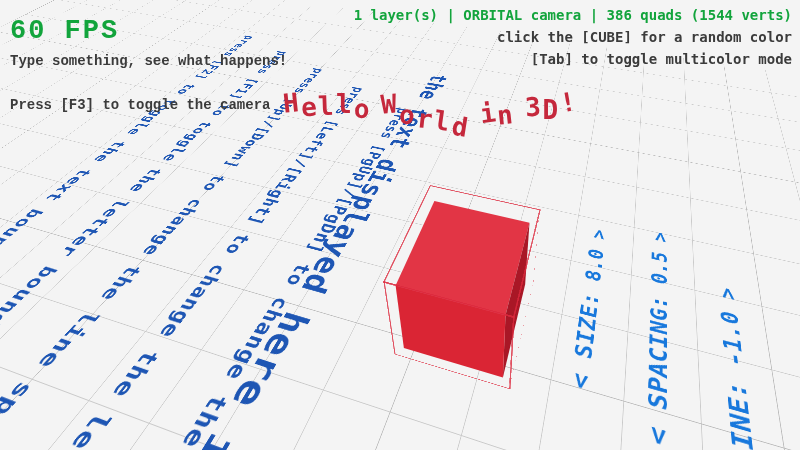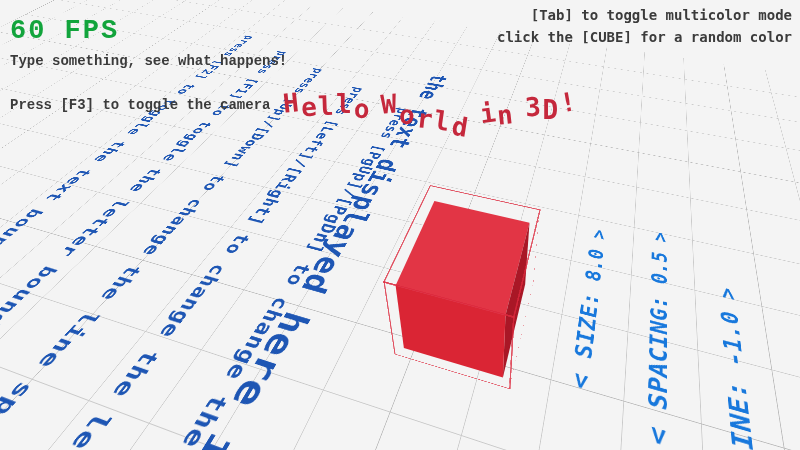--- a/index.html
+++ b/index.html
@@ -95,19 +95,20 @@
   <div class="hud" id="hud-left">
     <div id="fps">60 FPS</div>
     <div id="hud-left-lines">
         <div class="line">Type something, see what happens!</div>
         <div class="line blank"></div>
         <div class="line">Press [F3] to toggle the camera</div>
       </div>
   </div>
 
   <div class="hud" id="hud-right">
+    <div class="line green">1 layer(s) | ORBITAL camera |  386 quads (1544 verts)</div>
     <div id="hud-right-lines">
+        <div class="line">click the [CUBE] for a random color</div>
         <div class="line">[Tab] to toggle multicolor mode</div>
-        <div class="line">click the [CUBE] for a random color</div>
       </div>
   </div>
 
 </div>
 
 </body></html>

